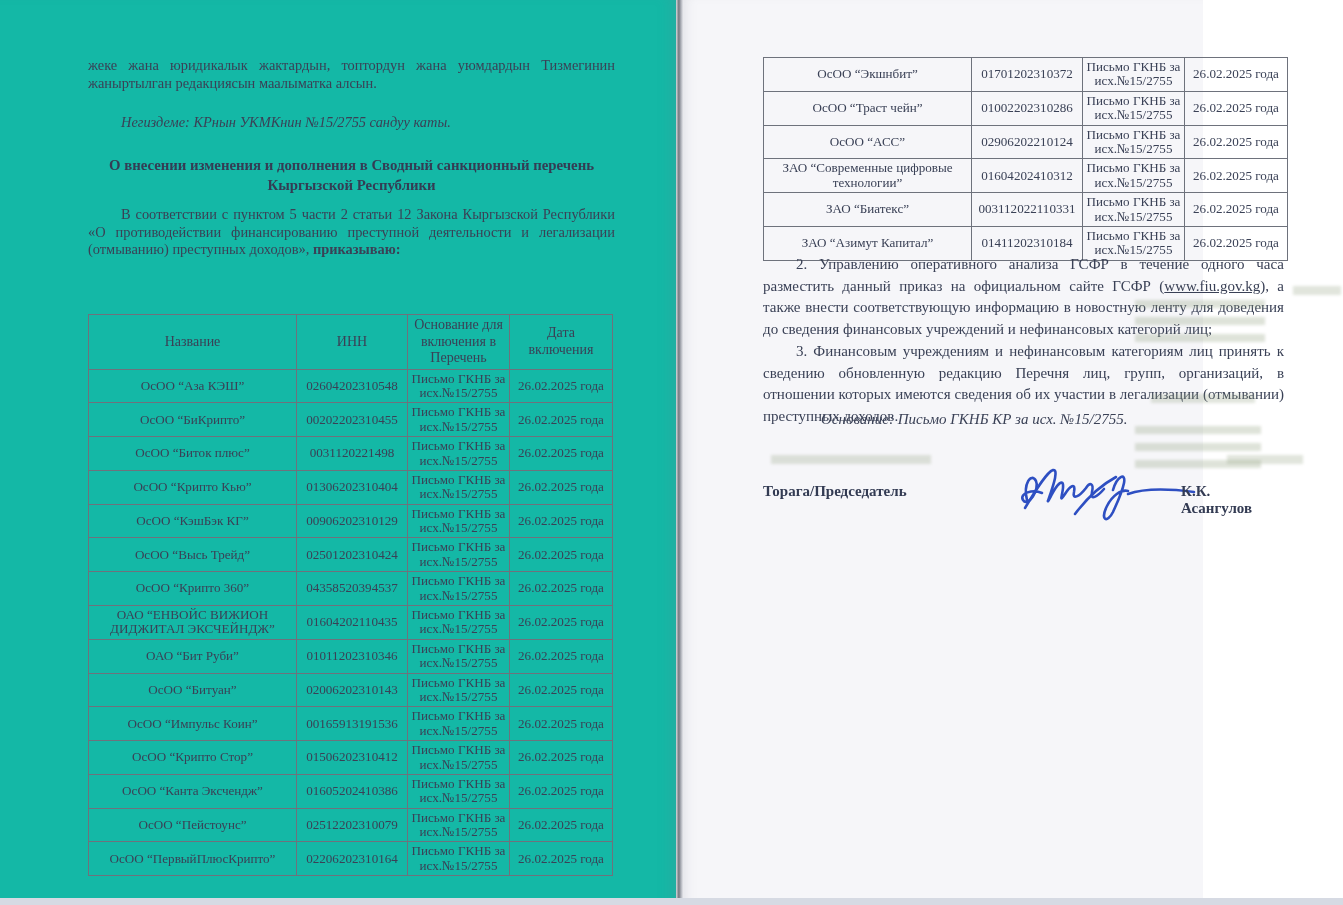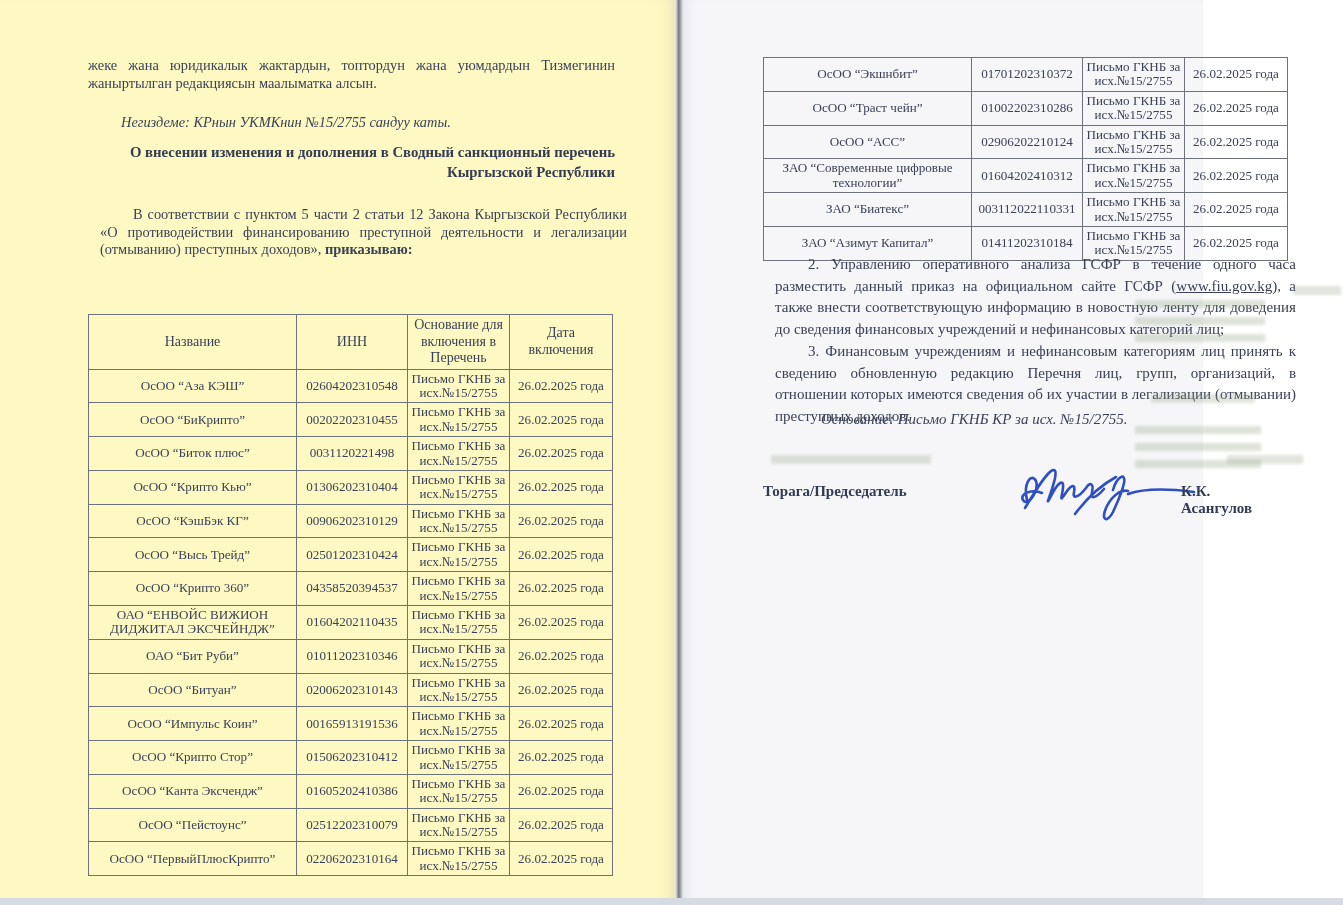--- a/index.html
+++ b/index.html
@@ -4,33 +4,33 @@
 <title>Scanned order — Sanctions list amendment</title>
 <style>
   html,body { margin:0; padding:0; background:#e9e9ec; }
   .scan {
     position:relative; width:1343px; height:905px; overflow:hidden;
     background:#ffffff;
     font-family:"Liberation Serif", serif;
     color:#3a4156;
   }
   .page { position:absolute; top:0; height:905px; }
-  .page-left  { left:0;   width:676px; background:#fef9c3;
+  .page-left  { left:0;   width:676px; background:#14b8a6;
                 box-shadow: inset -14px 0 16px -12px rgba(120,124,140,.25); }
   .page-right { left:683px; width:520px; background:#f6f6f9;
                 box-shadow: inset 10px 0 14px -10px rgba(120,124,140,.22); }
   .divider { position:absolute; left:676px; top:0; width:7px; height:905px;
              background:linear-gradient(to right,#d8d9de,#75777e 40%,#9a9da6 60%,#e4e5ea); }
   .bottom-strip { position:absolute; left:0; bottom:0; width:1343px; height:7px;
                   background:#d6dae3; }
 
   .abs { position:absolute; margin:0; }
   .para { font-size:14.4px; line-height:17.6px; text-align:justify; }
   .para-wide { font-size:15px; line-height:21.6px; text-align:justify; }
-  .indent { text-indent:33px;margin-left:12px; }
+  .indent { text-indent:33px; }
   .italic { font-style:italic; }
   .bold { font-weight:bold; }
   .heading { font-size:14.8px; line-height:19.5px; font-weight:bold; text-align:center; color:#343c54; }
   .doc-link { text-decoration:underline; }
 
   table.sanctions { border-collapse:collapse; table-layout:fixed;
                     font-size:13.1px; line-height:1.1; color:#3a4156; }
   table.sanctions td, table.sanctions th {
     border:1px solid #6e727c; text-align:center; vertical-align:middle;
     padding:2px 3px; font-weight:normal; overflow:hidden;
@@ -55,21 +55,21 @@
 <body>
 
 <div class="scan">
 
   <div class="page page-left">
 
     <p class="abs para" style="left:88px; top:57px; width:527px;">жеке жана юридикалык жактардын, топтордун жана уюмдардын Тизмегинин жаныртылган редакциясын маалыматка алсын.</p>
 
     <p class="abs para italic" style="left:121px; top:114px; width:494px; text-align:left;">Негиздеме: КРнын УКМКнин №15/2755 сандуу каты.</p>
 
-    <p class="abs heading" style="left:88px; top:143px; width:527px;text-align:right;">О внесении изменения и дополнения в Сводный санкционный перечень Кыргызской Республики</p>
+    <p class="abs heading" style="left:88px; top:156px; width:527px;">О внесении изменения и дополнения в Сводный санкционный перечень Кыргызской Республики</p>
 
     <p class="abs para indent" style="left:88px; top:206px; width:527px;"><span>В соответствии с пунктом 5 части 2 статьи 12 Закона Кыргызской Республики «О противодействии финансированию преступной деятельности и легализации (отмыванию) преступных доходов», </span><span class="bold">приказываю:</span></p>
 
 
     <table class="sanctions abs" style="left:88px; top:314px; width:524px;">
       <colgroup>
         <col class="c-name">
           <col class="c-inn">
           <col class="c-basis">
           <col class="c-date">

